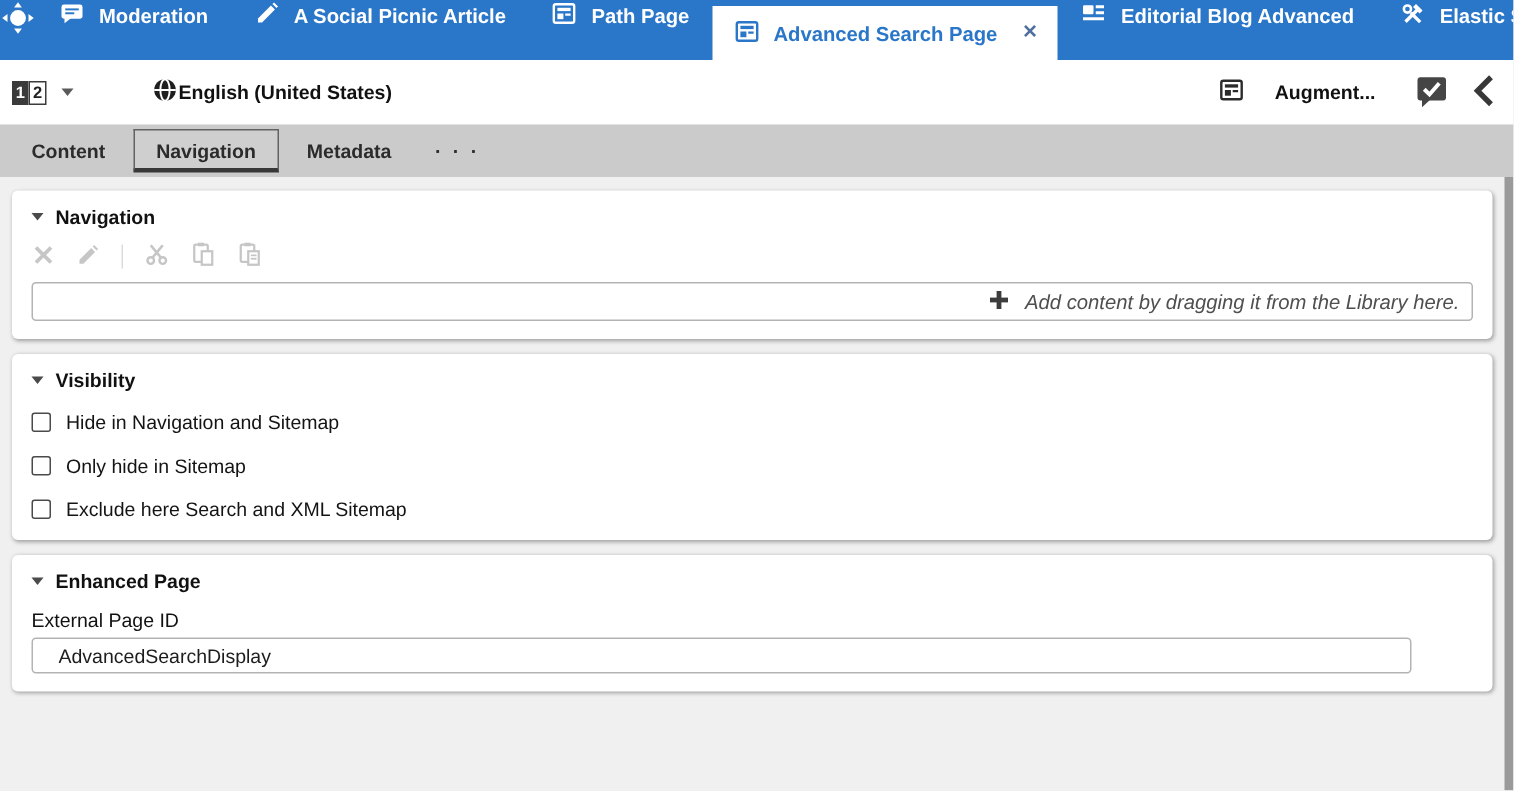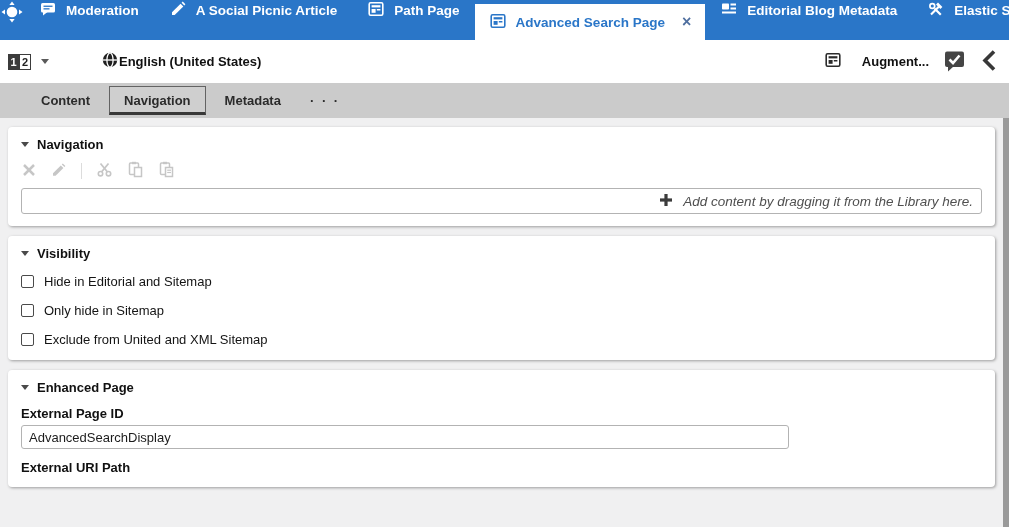--- a/index.html
+++ b/index.html
@@ -20,27 +20,27 @@
   .version-badge { display:flex; align-items:center; cursor:pointer; }
   .v1 { background:#3b3b3b; color:#fff; width:11px; height:16px; font-size:11px; font-weight:bold;
         display:flex; align-items:center; justify-content:center; }
   .v2 { background:#fff; color:#222; border:1px solid #3b3b3b; width:12px; height:16px;
         font-size:11px; font-weight:bold; display:flex; align-items:center; justify-content:center; }
   .caret-down { width:0; height:0; border-left:4px solid transparent; border-right:4px solid transparent;
                 border-top:5px solid #5a5a5a; margin-left:10px; }
   .lang-group { display:flex; align-items:center; margin-left:52px; cursor:pointer; }
   .lang-label { font-weight:bold; color:#111; }
   .toolbar2 .spacer { flex:1; }
-  .augment-group { display:flex; align-items:center; gap:20px; margin-right:13px; cursor:pointer; }
+  .augment-group { display:flex; align-items:center; gap:20px; margin-right:25px; cursor:pointer; }
   .augment-label { font-weight:bold; color:#111; }
   .approval-btn { margin-right:14px; cursor:pointer; display:flex; align-items:center; }
   .collapse-btn { cursor:pointer; display:flex; align-items:center; margin-right:2px; }
 
   
-  .tabstrip { height:35px; background:#cbcbcb; display:flex; align-items:center; padding-left:26px; gap:4px; }
+  .tabstrip { height:35px; background:#cbcbcb; display:flex; align-items:center; padding-left:6px; gap:4px; }
   .form-tab { padding:6px 14px; font-weight:bold; color:#2b2b2b; cursor:pointer; border:1px solid transparent; }
   .form-tab.active { border:1px solid #636363; border-bottom:3px solid #383838; background:#cfcfcf; padding-bottom:4px; }
   .more-tab { font-weight:bold; color:#2b2b2b; letter-spacing:2px; padding:6px 10px; cursor:pointer; }
 
   
   .content { position:relative; height:409px; background:#f0f0f1; padding:9px 14px 0 8px; overflow:hidden; }
   .right-rail { position:absolute; top:0; right:0; width:6px; height:100%; background:#9a9a9a; }
   .card { background:#fff; border-radius:4px; box-shadow:1px 1px 3px rgba(0,0,0,.35);
           padding:10px 13px 12px 13px; margin-bottom:10px; }
   .card-header { display:flex; align-items:center; gap:8px; cursor:pointer; }
@@ -54,23 +54,23 @@
   .drop-area { border:1px solid #b3b3b3; border-radius:3px; height:26px; margin-top:8px;
                display:flex; align-items:center; gap:10px; padding:0 8px; background:#fff;justify-content:flex-end; }
   .drop-hint { font-style:italic; color:#4f4f4f; font-size:13.5px; }
 
   
   .chk-row { display:flex; align-items:center; gap:10px; margin-top:11px; height:18px; cursor:pointer; }
   .checkbox { width:13px; height:13px; border:1px solid #4a4a4a; border-radius:2px; background:#fff; flex:0 0 auto; }
   .chk-label { color:#141414; }
 
   
-  .field-label { font-weight:bold; color:#111; margin-top:11px; }
-  .text-input { width:768px; height:24px; border:1px solid #b3b3b3; border-radius:3px;
-                margin-top:4px; padding:0 7px; font-family:"Liberation Sans", sans-serif;
+  .field-label { font-weight:normal; color:#111; margin-top:11px; }
+  .text-input { width:920px; height:24px; border:1px solid #b3b3b3; border-radius:3px;
+                margin-top:4px; padding:0 17px; font-family:"Liberation Sans", sans-serif;
                 font-size:13px; color:#1c1c1c; display:block; }
 </style>
 </head>
 <body>
 
 <div class="topbar">
   <div class="logo">
     <span>
       <svg width="24" height="24" viewBox="0 0 24 24">
         <circle cx="12" cy="12" r="5.3" fill="#fff"></circle>
@@ -131,21 +131,21 @@
 
   <div class="top-tab">
     <span>
       <svg width="18" height="18" viewBox="0 0 18 18">
         <rect x="2" y="3.5" width="7" height="6" rx="0.8" fill="#fff"></rect>
         <rect x="10.5" y="3.5" width="5.5" height="2" fill="#fff"></rect>
         <rect x="10.5" y="7.5" width="5.5" height="2" fill="#fff"></rect>
         <rect x="2" y="11.5" width="14" height="2" fill="#fff"></rect>
       </svg>
     </span>
-    <span>Editorial Blog Metadata</span>
+    <span>Editorial Blog Advanced</span>
   </div>
 
   <div class="top-tab">
     <span>
       <svg width="18" height="18" viewBox="0 0 18 18">
         <line x1="4" y1="14.5" x2="12.5" y2="6" stroke="#fff" stroke-width="2.2"></line>
         <polygon points="11,2.6 15.4,7 13.4,9 9,4.6" fill="#fff"></polygon>
         <line x1="13.8" y1="14.8" x2="7.5" y2="8.5" stroke="#fff" stroke-width="2.2"></line>
         <circle cx="5.3" cy="6" r="2.4" fill="none" stroke="#fff" stroke-width="1.7"></circle>
       </svg>
@@ -269,36 +269,35 @@
     </div>
   </div>
 
   <div class="card">
     <div class="card-header">
       <span class="tri-down"></span>
       <span class="card-title">Visibility</span>
     </div>
     <div class="chk-row">
       <span class="checkbox"></span>
-      <span class="chk-label">Hide in Editorial and Sitemap</span>
+      <span class="chk-label">Hide in Navigation and Sitemap</span>
     </div>
     <div class="chk-row">
       <span class="checkbox"></span>
       <span class="chk-label">Only hide in Sitemap</span>
     </div>
     <div class="chk-row">
       <span class="checkbox"></span>
-      <span class="chk-label">Exclude from United and XML Sitemap</span>
+      <span class="chk-label">Exclude here Search and XML Sitemap</span>
     </div>
   </div>
 
   <div class="card">
     <div class="card-header">
       <span class="tri-down"></span>
       <span class="card-title">Enhanced Page</span>
     </div>
     <div class="field-label">External Page ID</div>
     <input class="text-input" type="text" value="AdvancedSearchDisplay" style="">
-    <div class="field-label">External URI Path</div>
   </div>
 
   <div class="right-rail"></div>
 </div>
 
 </body></html>

